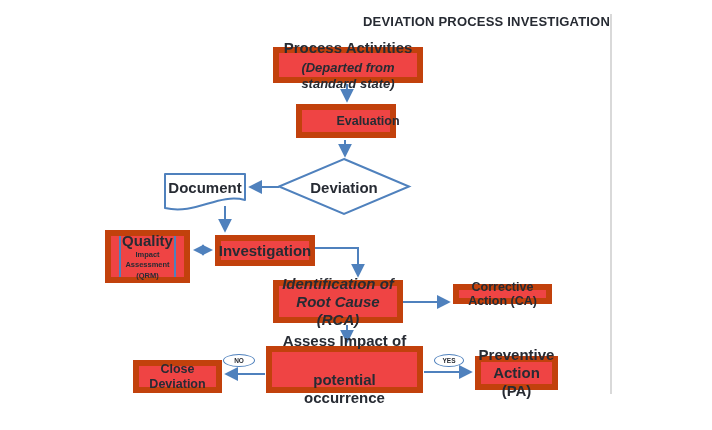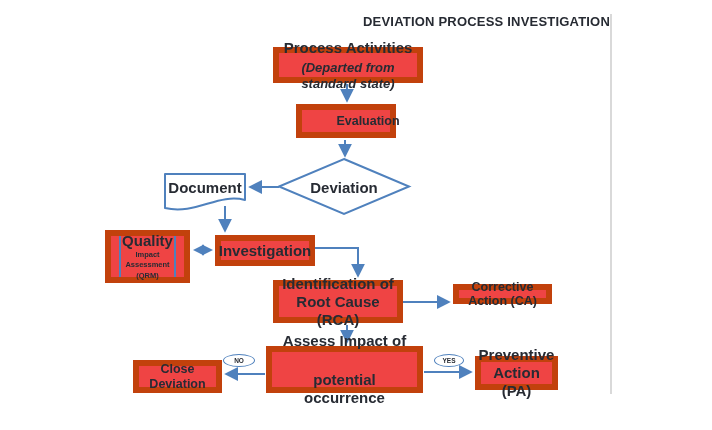--- a/index.html
+++ b/index.html
@@ -86,21 +86,21 @@
     <div class="fs13">Quality</div>
     <div class="qsmall">Impact</div>
     <div class="qsmall">Assessment</div>
     <div class="qsmall">(QRM)</div>
   </div>
 
   <div class="node fs13" style="left:215px;top:235px;width:100px;height:31px;">
     <div>Investigation</div>
   </div>
 
-  <div class="node fs13" style="left:273px;top:280px;width:130px;height:43px;">
+  <div class="node fs13" style="left:273px;top:280px;width:130px;height:43px;font-style:italic;">
     <div>Identification of</div>
     <div>Root Cause (RCA)</div>
   </div>
 
   <div class="node fs12" style="left:453px;top:284px;width:99px;height:20px;line-height:1.15;">
     <div>Corrective</div>
     <div>Action (CA)</div>
   </div>
 
   <div class="node fs13" style="left:266px;top:346px;width:157px;height:47px;gap:21px;">

